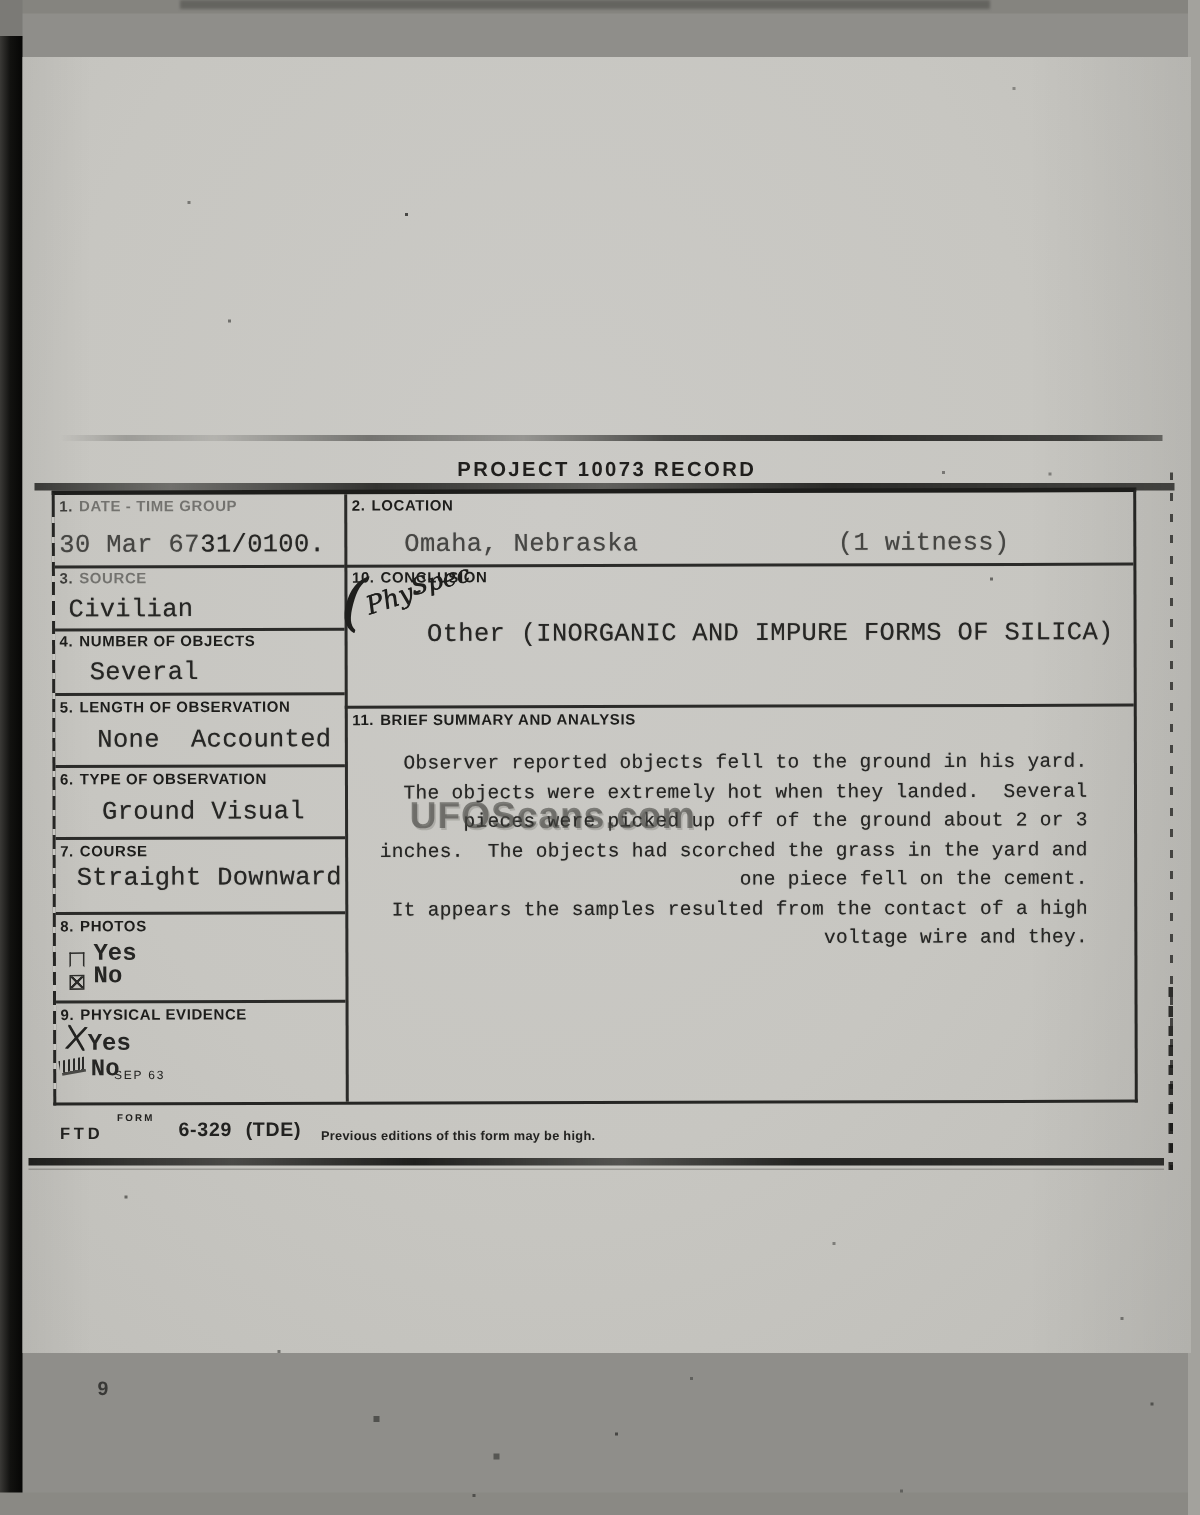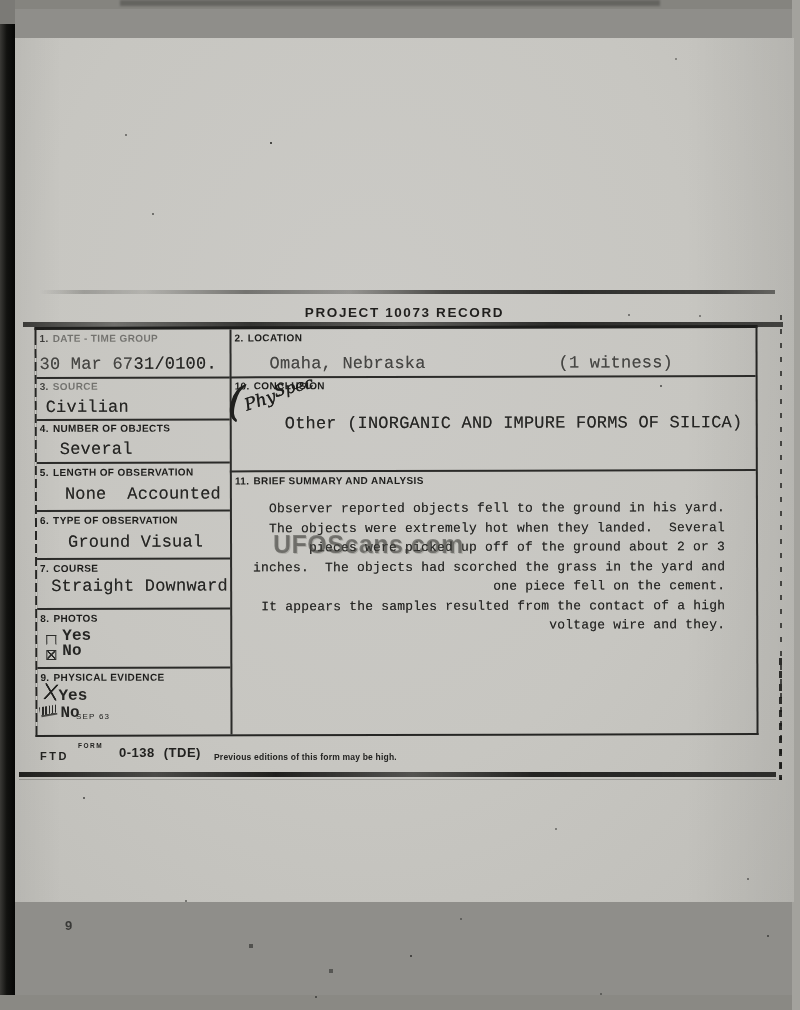--- a/index.html
+++ b/index.html
@@ -262,21 +262,21 @@
         </div>
       </div>
     </div>
 
     <div class="watermark">UFOScans.com</div>
 
     <div class="footer-ftd">FTD</div>
     <div class="footer-formword">FORM</div>
     <div class="footer-formdate">SEP 63</div>
     <div class="footer-number">
-      <span>0-138</span>
+      <span>6-329</span>
       <span>(TDE)</span>
     </div>
     <div class="footer-note">Previous editions of this form may be high.</div>
 
     <div class="smudge smudge-bottom"></div>
     <div class="smudge-bottom-echo" style="position:absolute"></div>
 
     <div class="fold-line"></div>
     <div class="fold-line-heavy"></div>
 

